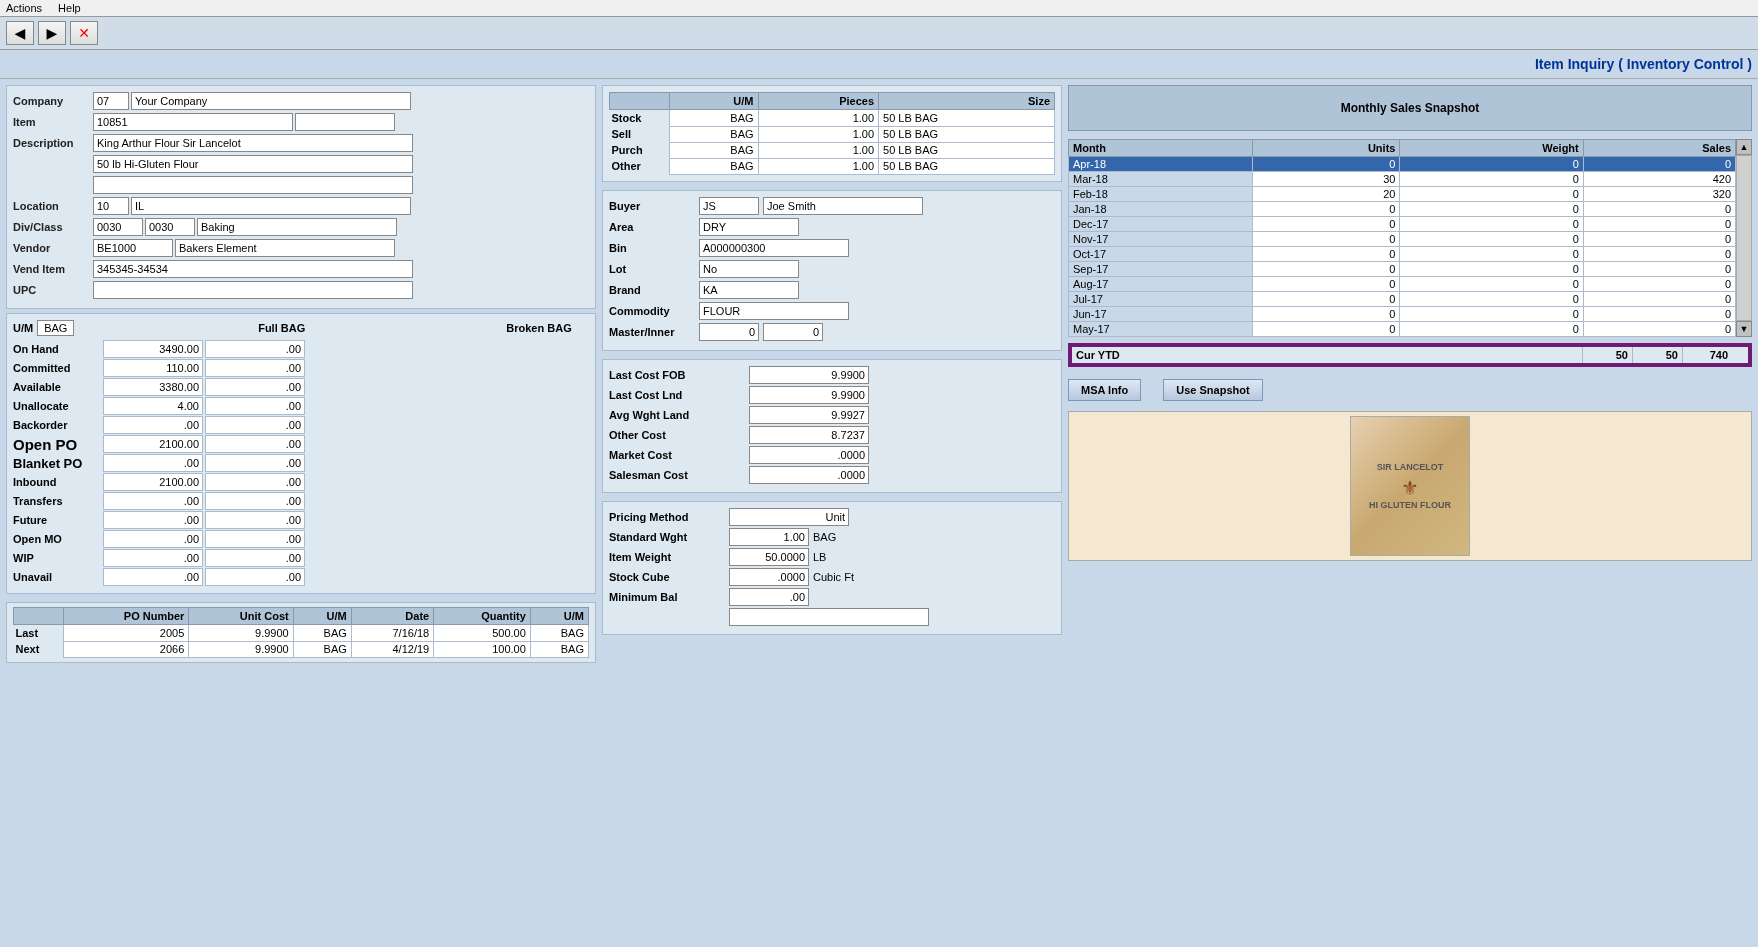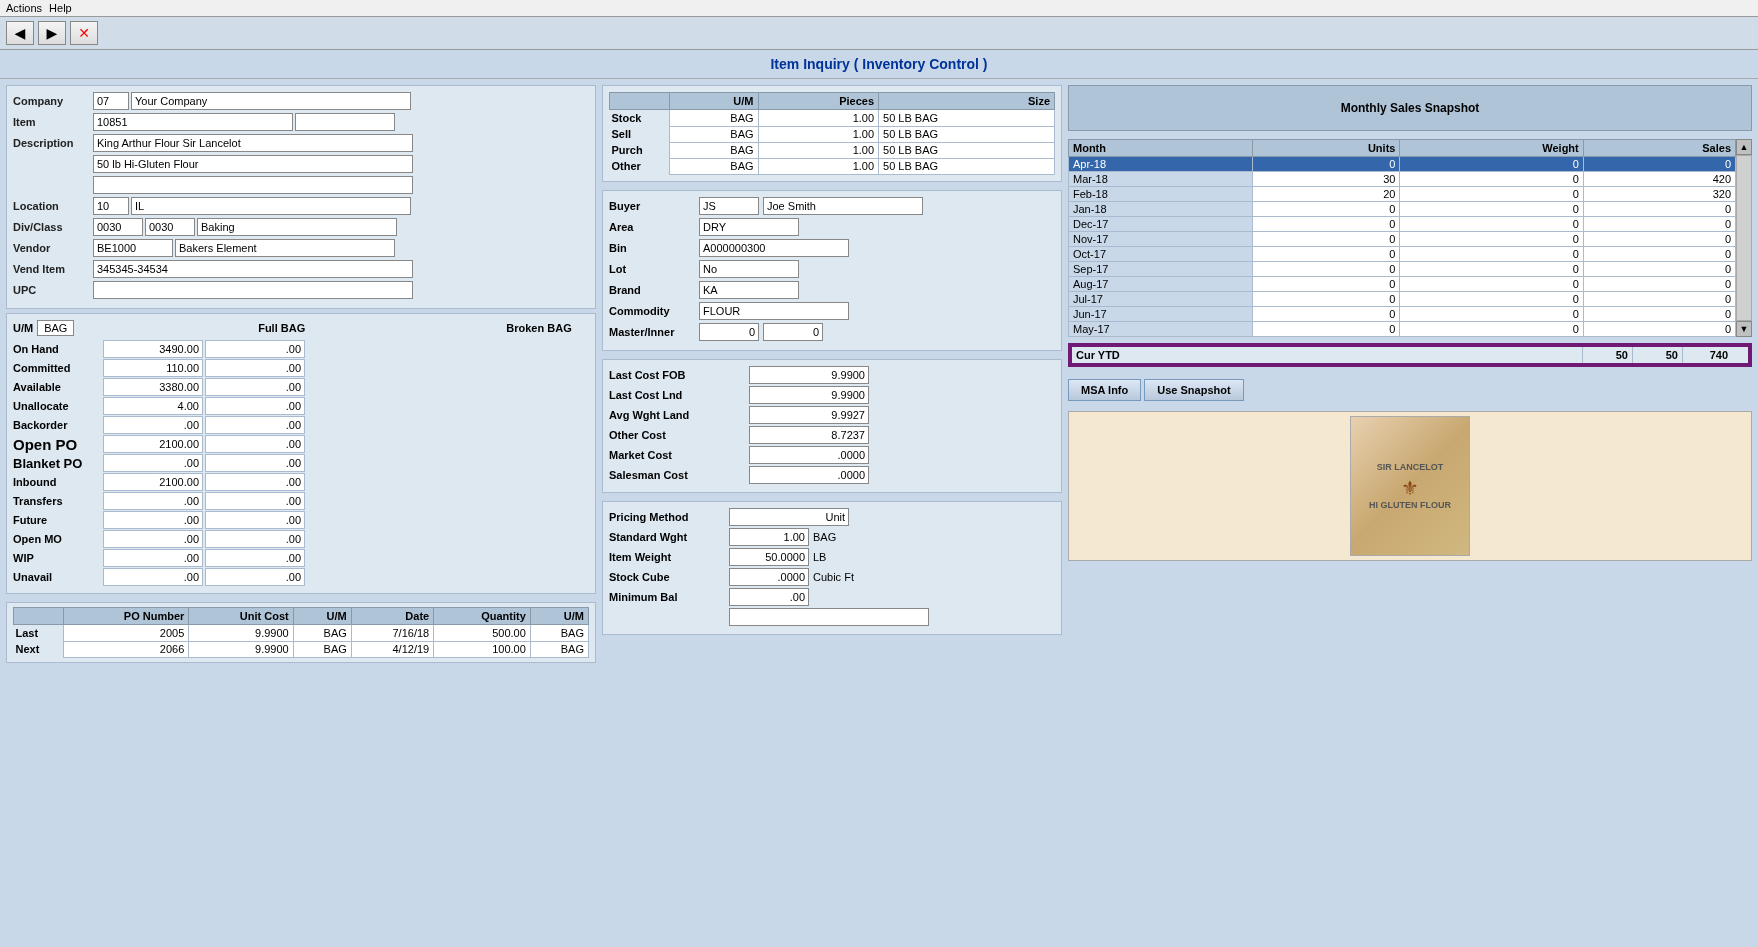--- a/index.html
+++ b/index.html
@@ -1,24 +1,24 @@
 <!DOCTYPE html>
 <html><head>
   <meta charset="utf-8">
   <style>
     * { box-sizing: border-box; margin: 0; padding: 0; }
     body { font-family: Arial, sans-serif; font-size: 11px; background: #c8d8e8; }
     
-    .menubar { background: #f0f0f0; padding: 2px 6px; border-bottom: 1px solid #999; display: flex; gap: 7px; }
+    .menubar { background: #f0f0f0; padding: 2px 6px; border-bottom: 1px solid #999; display: flex; gap: 16px; }
     .menubar span { cursor: pointer; font-size: 11px; }
     
     .toolbar { background: #d0dce8; padding: 4px 6px; display: flex; align-items: center; gap: 4px; border-bottom: 1px solid #999; }
     .toolbar-btn { width: 28px; height: 24px; border: 1px solid #888; background: linear-gradient(to bottom, #f5f5f5, #ddd); cursor: pointer; display: flex; align-items: center; justify-content: center; font-size: 14px; }
     
-    .title-bar { text-align: center; padding: 6px; background: #c8d8e8; font-size: 14px; font-weight: bold; color: #003399; border-bottom: 1px solid #aaa; }
+    .title-bar { text-align: right; padding: 6px; background: #c8d8e8; font-size: 14px; font-weight: bold; color: #003399; border-bottom: 1px solid #aaa; }
     
     .main-content { display: flex; gap: 0; padding: 6px; height: calc(100vh - 72px); }
     
     .left-panel { flex: 0 0 590px; display: flex; flex-direction: column; gap: 4px; }
     .middle-panel { flex: 0 0 460px; display: flex; flex-direction: column; gap: 4px; margin-left: 6px; }
     .right-panel { flex: 1; display: flex; flex-direction: column; gap: 4px; margin-left: 6px; }
     
     .section-box { background: #dde8f0; border: 1px solid #aabbd0; padding: 6px; }
     
     .field-row { display: flex; align-items: center; margin-bottom: 3px; }
@@ -61,21 +61,21 @@
     
     .buyer-section { background: #dde8f0; border: 1px solid #aabbd0; padding: 6px; }
     .buyer-row { display: flex; align-items: center; margin-bottom: 3px; }
     .buyer-label { width: 90px; font-weight: bold; font-size: 11px; }
     .buyer-input { background: white; border: 1px solid #888; padding: 1px 3px; font-size: 11px; height: 18px; }
     
     .uom-section { background: #dde8f0; border: 1px solid #aabbd0; padding: 6px; margin-bottom: 4px; }
     
     .snapshot-header { font-weight: bold; text-align: center; background: #b0c4d8; border: 1px solid #8899aa; padding: 15px; margin-bottom: 4px; font-size: 12px; }
     
-    .btn-group { display: flex; gap: 3px; margin-top: 4px; }
+    .btn-group { display: flex; gap: 22px; margin-top: 4px; }
     .btn { background: linear-gradient(to bottom, #dde8f5, #b8c8dc); border: 1px solid #7799bb; padding: 4px 12px; font-size: 11px; cursor: pointer; font-weight: bold; }
     
     .product-image { background: #f5e8d0; border: 1px solid #aaa; display: flex; align-items: center; justify-content: center; margin-top: 6px; height: 150px; }
     .product-img-placeholder { width: 120px; height: 140px; background: linear-gradient(135deg, #e8d0b0 0%, #c8a870 50%, #d0b880 100%); display: flex; align-items: center; justify-content: center; flex-direction: column; border: 1px solid #aaa; }
     .product-img-text { font-size: 9px; text-align: center; color: #555; font-weight: bold; }
     .scrollbar-btn { width: 16px; height: 16px; background: #c0c0c0; border: 1px solid #888; display: flex; align-items: center; justify-content: center; cursor: pointer; font-size: 9px; }
   </style>
 </head>
 <body>
 

